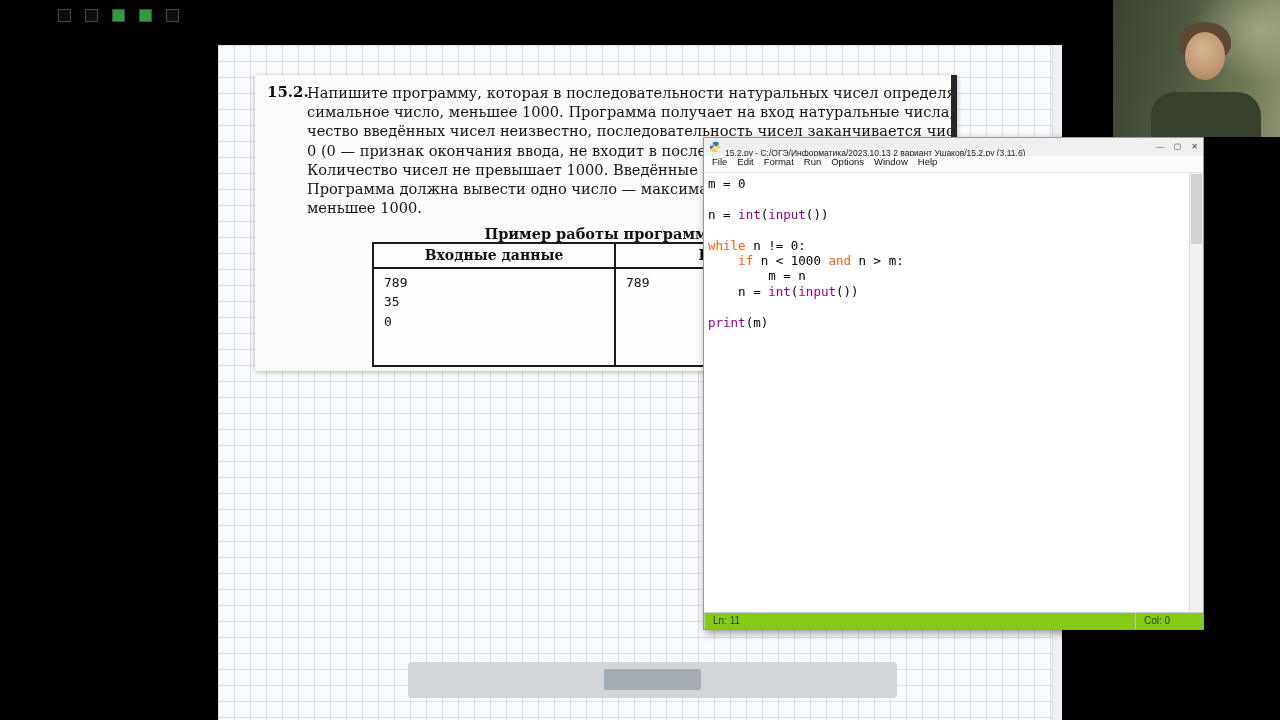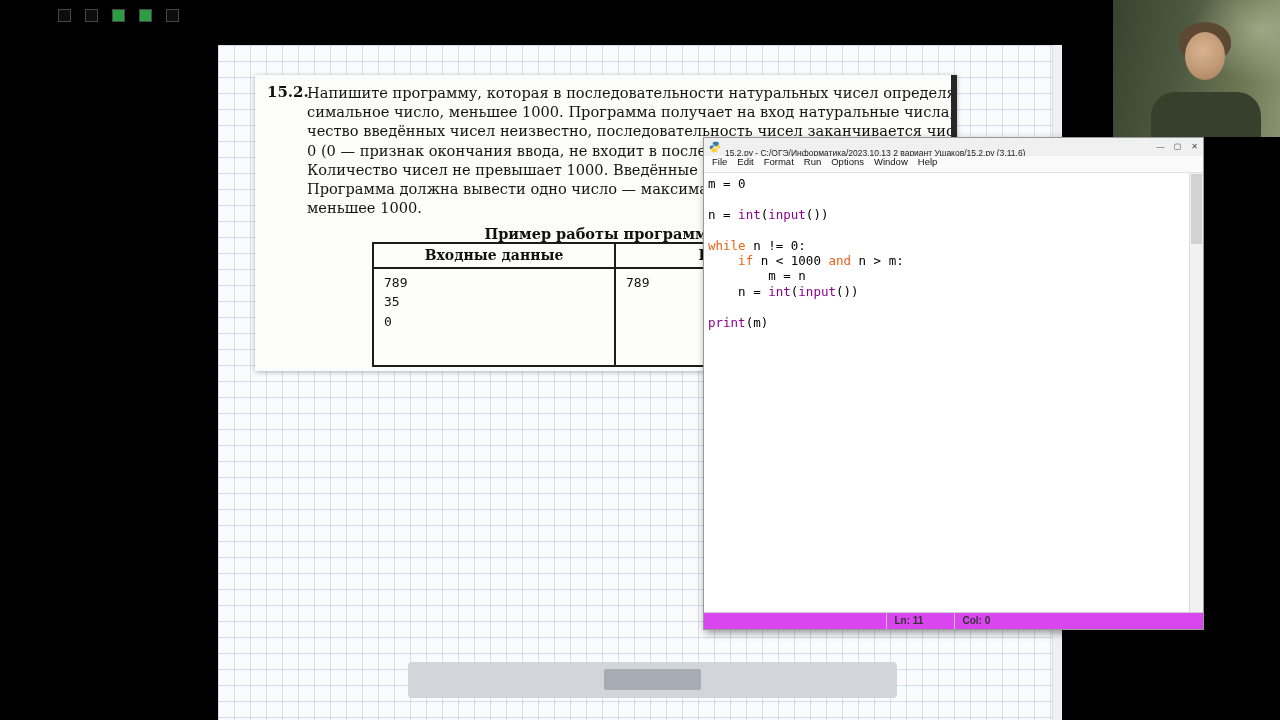--- a/index.html
+++ b/index.html
@@ -53,22 +53,22 @@
   .menu-item{font-size:9.5px;color:#111;padding:0 5px;}
   #code-area{position:absolute;left:0;top:35px;right:13px;bottom:16px;padding:3px 0 0 4px;
              font:12.5px/15.4px "DejaVu Sans Mono",monospace;color:var(--code-text,#000);
              overflow:hidden;background:#fff;}
   .code-line{white-space:pre;}
   .tok-k{color:var(--kw,#e8641a);}
   .tok-b{color:var(--bi,#900090);}
   .tok-p{color:var(--code-text,#000);}
   #idle-scrollbar{position:absolute;right:0;top:35px;width:13px;bottom:16px;background:#f1f1f1;border-left:1px solid #dcdcdc;}
   #idle-scroll-thumb{margin:1px;height:70px;background:#d2d2d2;}
-  #idle-statusbar{position:absolute;left:0;right:0;bottom:0;height:16px;background:#d946ef;
-                  border-top:1px solid #cfcfcf;display:flex;justify-content:center;align-items:center;font-weight:bold;}
+  #idle-statusbar{position:absolute;left:0;right:0;bottom:0;height:16px;background:#84cc16;
+                  border-top:1px solid #cfcfcf;display:flex;justify-content:space-between;align-items:center;}
   .status-cell{width:68px;font-size:10px;color:#333;border-left:1px solid #c4c4c4;
                padding-left:8px;height:100%;line-height:15px;box-sizing:border-box;}
 
   
   #webcam{position:absolute;left:1113px;top:0;width:167px;height:137px;z-index:6;overflow:hidden;
     background:radial-gradient(95px 75px at 88% 22%, rgba(196,200,168,0.55), rgba(0,0,0,0) 70%),
                linear-gradient(100deg,#39422f 0%,#4d5840 40%,#6d7754 75%,#8b9271 100%);}
   .wc-torso{position:absolute;left:38px;top:92px;width:110px;height:45px;border-radius:24px 24px 0 0;background:#37402c;}
   .wc-hair{position:absolute;left:66px;top:22px;width:52px;height:40px;border-radius:50% 50% 45% 45%;background:#5d4833;}
   .wc-face{position:absolute;left:72px;top:32px;width:40px;height:48px;border-radius:50%;

